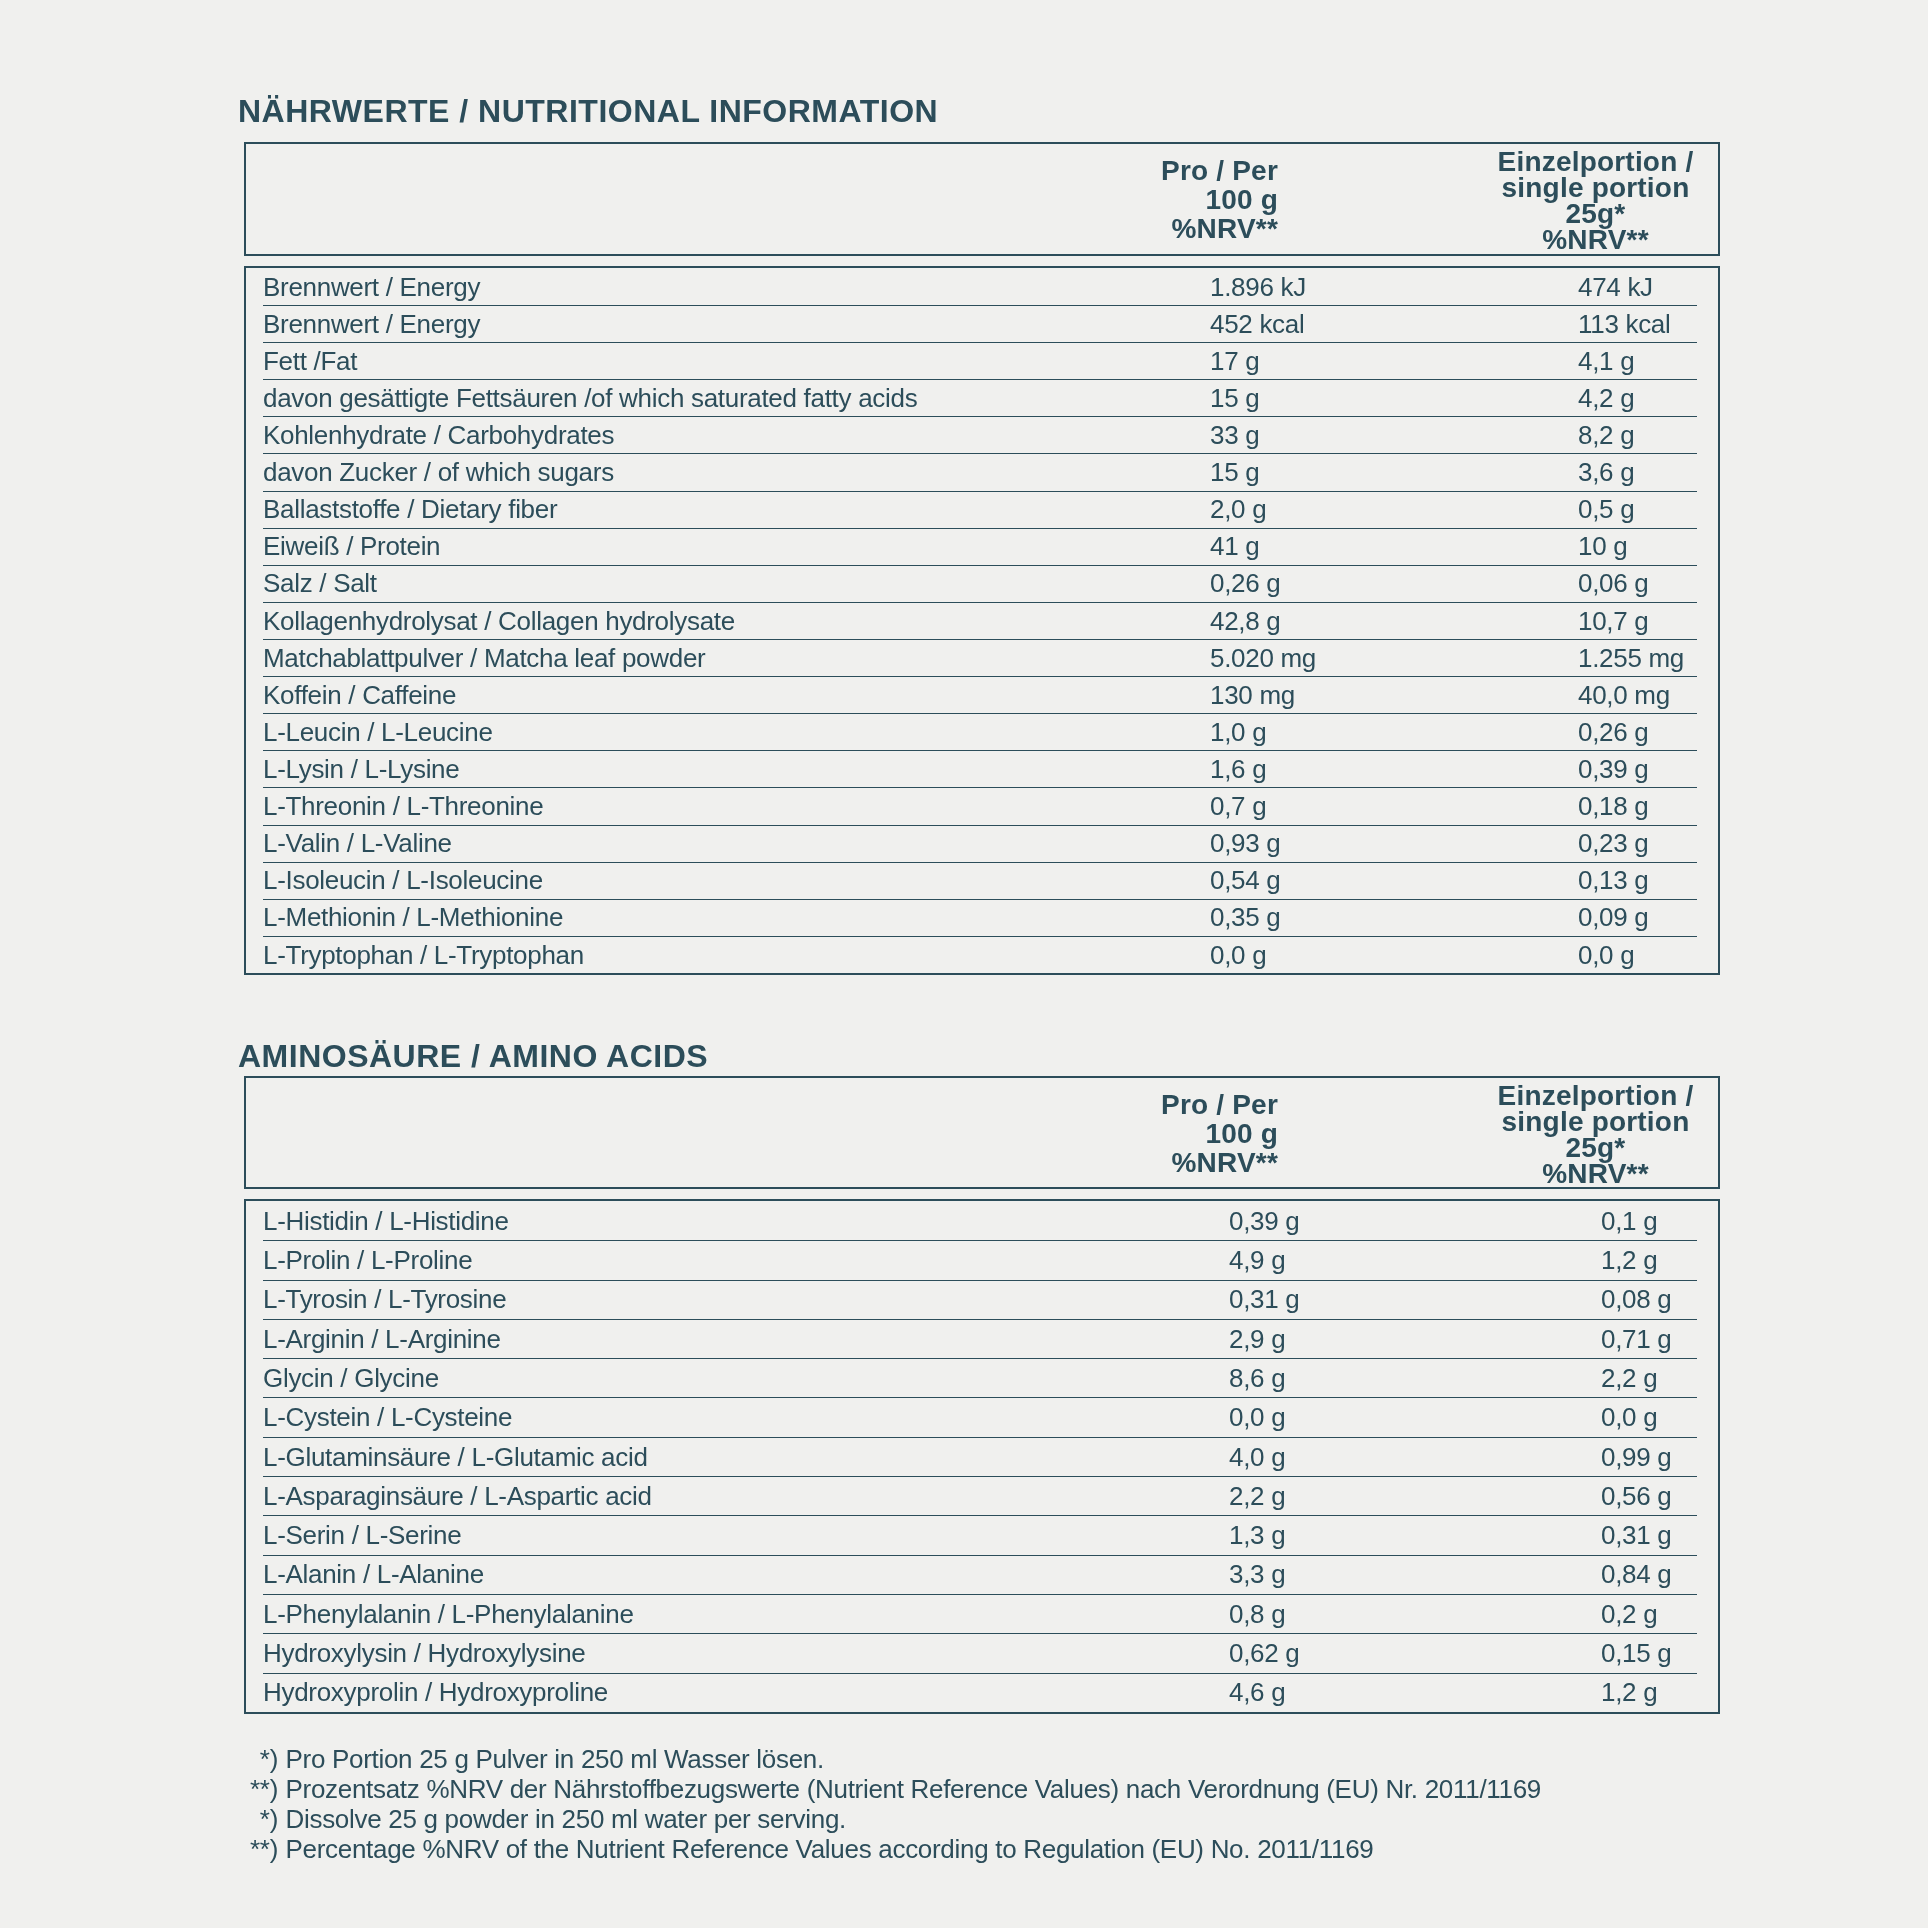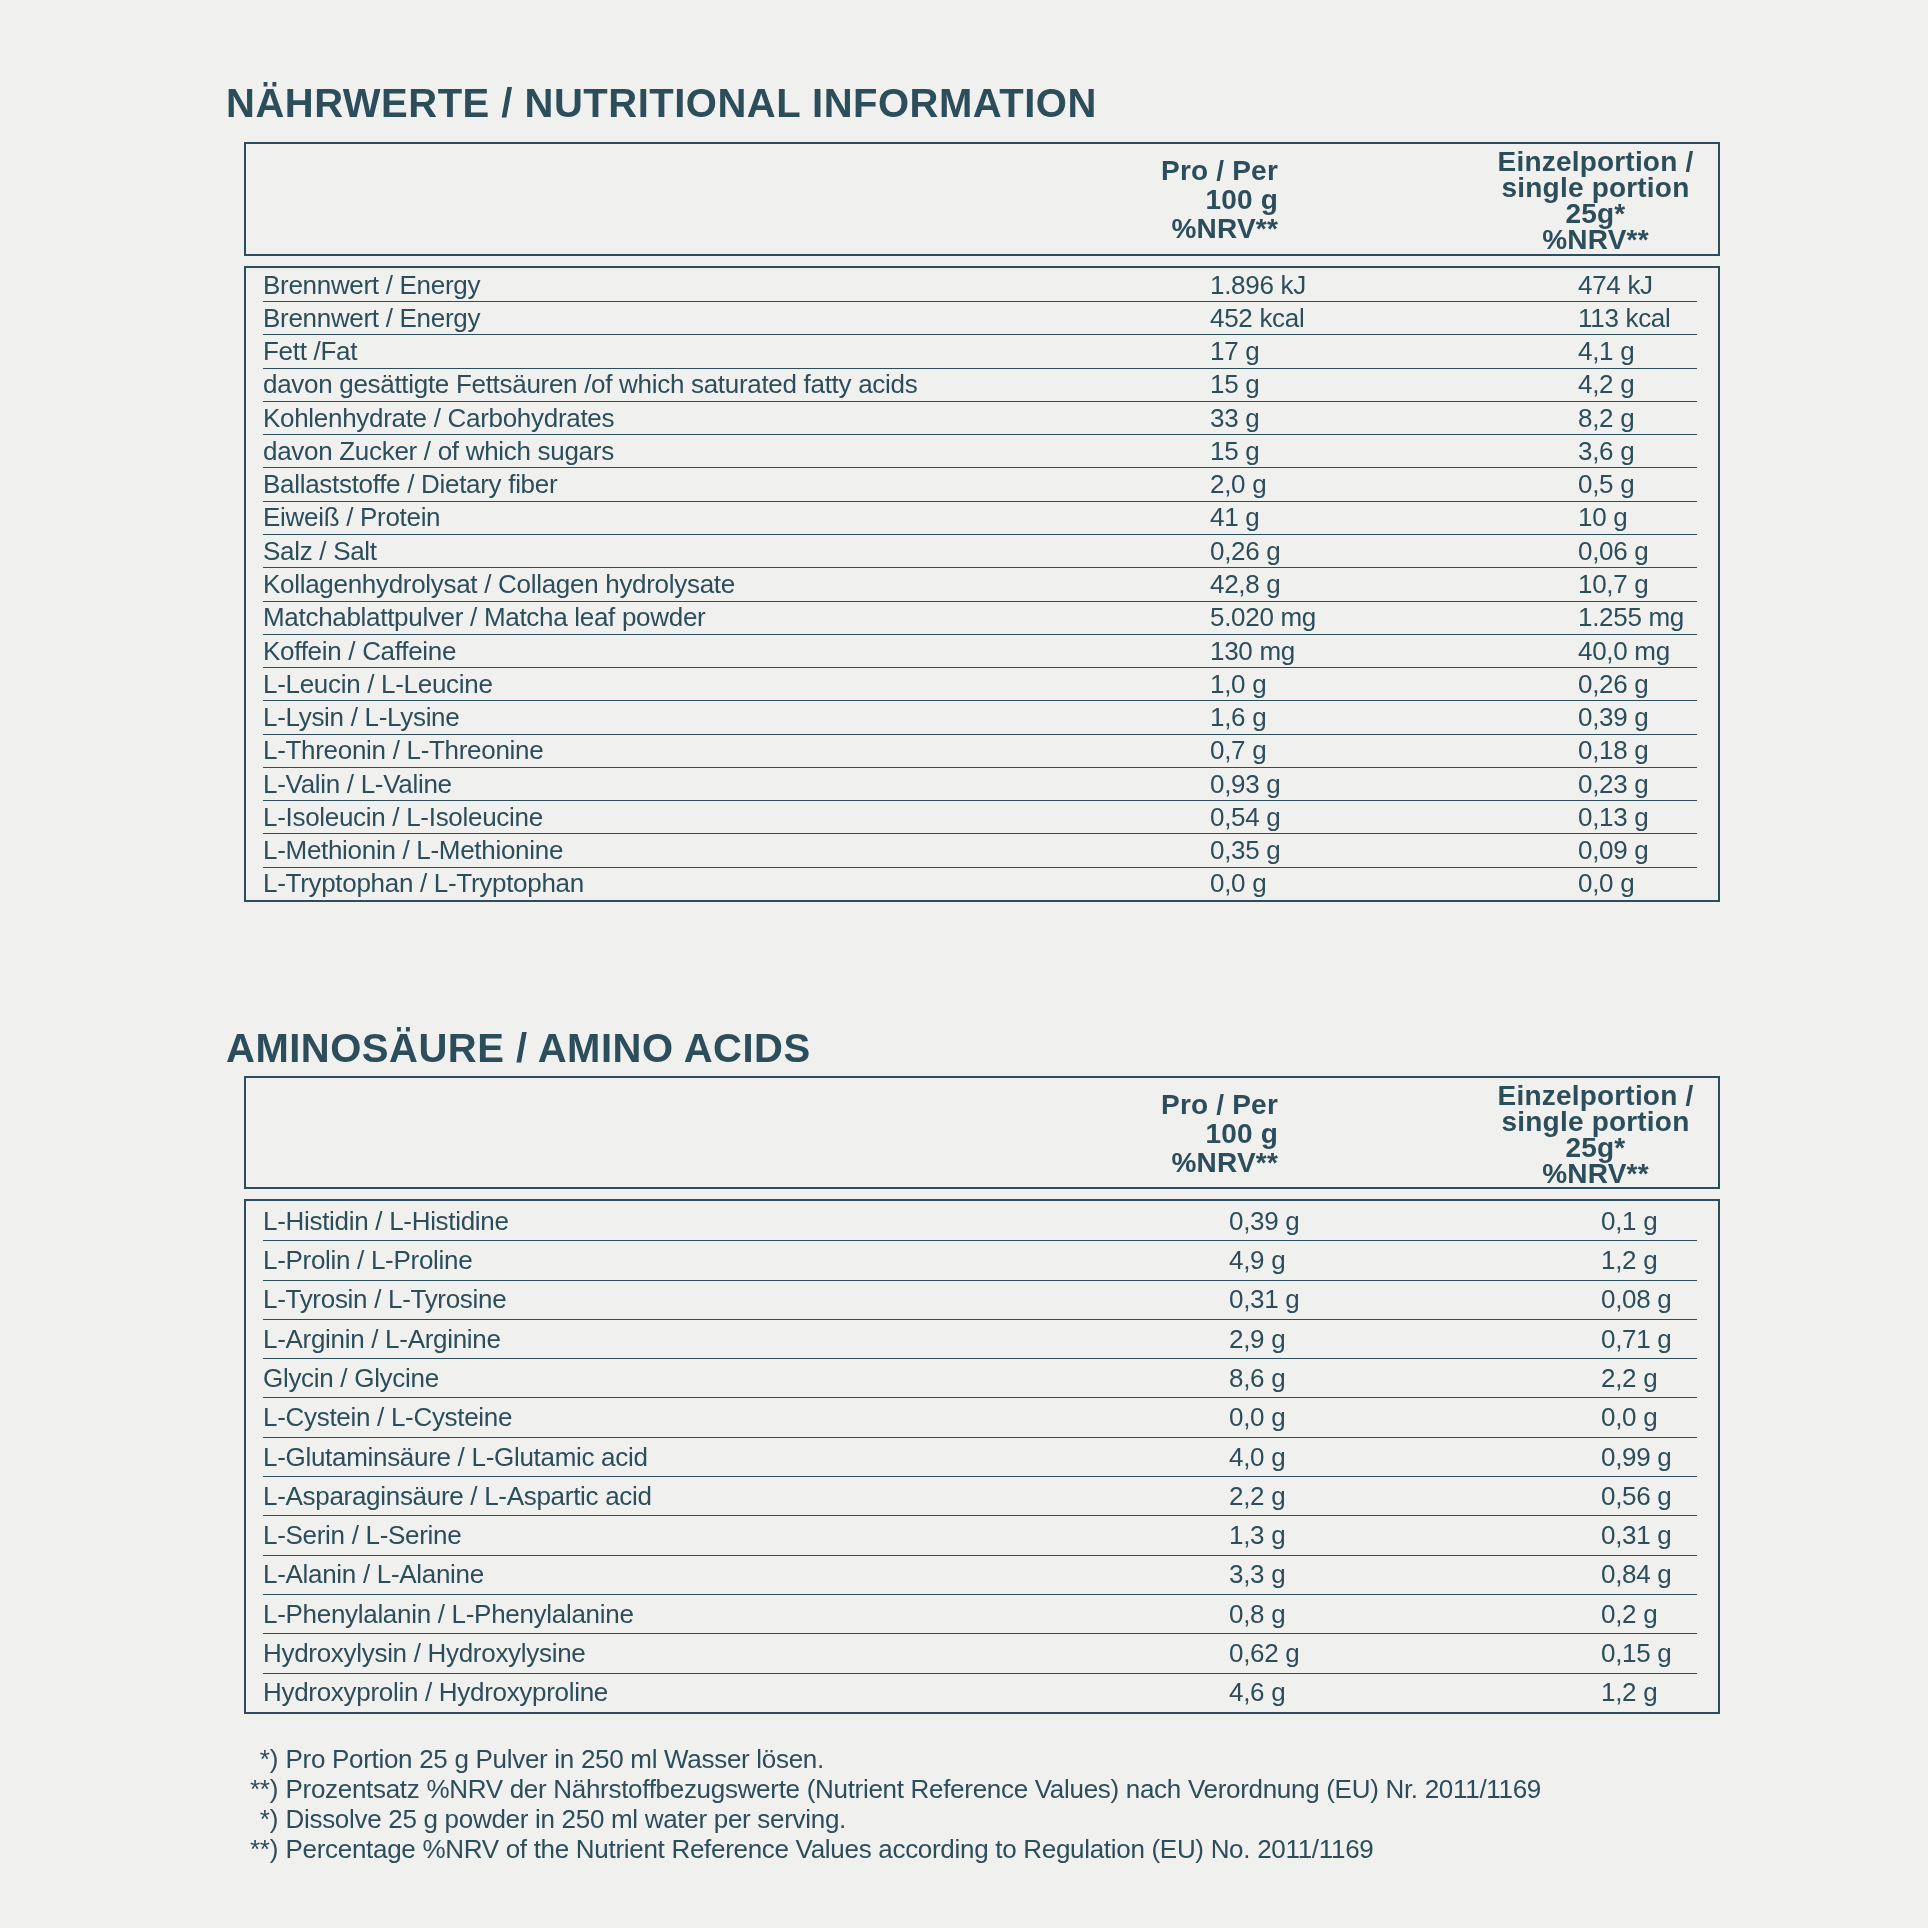--- a/index.html
+++ b/index.html
@@ -9,40 +9,40 @@
     font-family: "Liberation Sans", "DejaVu Sans", sans-serif;
     color: var(--ink, #2c4d5a);
     position: relative;
     overflow: hidden;
   }
   .sheet { position: absolute; inset: 0; }
 
   .section-title {
     position: absolute;
     left: 226px;
-    margin: 0;
-    font-size: 40px;
+    margin: 12px;
+    font-size: 32px;
     font-weight: bold;
     letter-spacing: 0.5px;
     color: var(--ink, #2c4d5a);
     white-space: nowrap;
   }
   #title1 { top: 81px; }
   #title2 { top: 1026px; }
 
   .tbl-box {
     position: absolute;
     left: 224px;
     width: 1476px;
     border: 2.8px solid var(--ink, #2c4d5a);
     box-sizing: border-box;
     margin-left: 20px;
   }
   #t1h { top: 142px; height: 114px; }
-  #t1b { top: 266px; height: 636px; display: flex; flex-direction: column; }
+  #t1b { top: 266px; height: 709px; display: flex; flex-direction: column; }
   #t2h { top: 1076px; height: 113px; }
   #t2b { top: 1199px; height: 515px; display: flex; flex-direction: column; }
 
   .hcol2 {
     position: absolute; left: 0; top: 12.2px; width: 1032px;
     text-align: right;
     font-weight: bold; font-size: 28px; line-height: 29px;
     letter-spacing: 0.2px;
   }
   .hcol3 {

